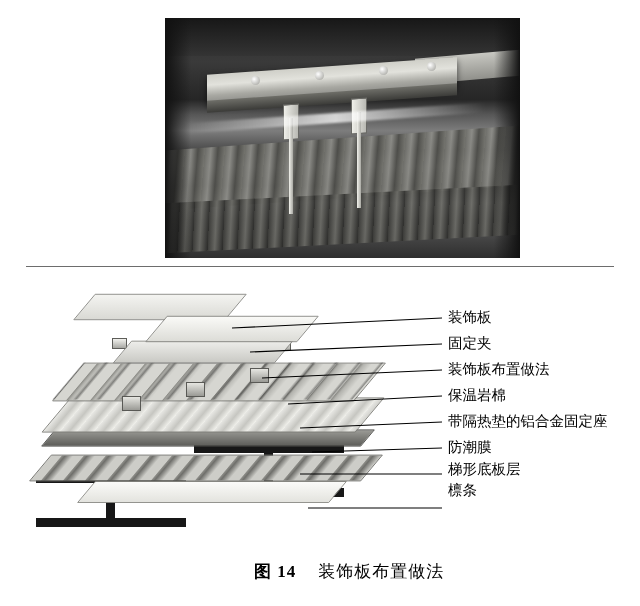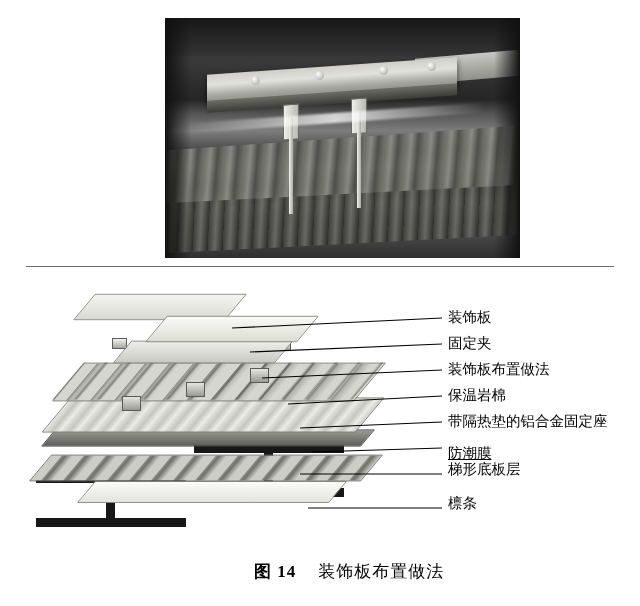--- a/index.html
+++ b/index.html
@@ -276,22 +276,22 @@
       <line x1="308" y1="508" x2="442" y2="508"></line>
     </g>
   </svg>
 
   <div class="labels">
     <div class="label" style="top:8px;">装饰板</div>
     <div class="label" style="top:34px;">固定夹</div>
     <div class="label" style="top:60px;">装饰板布置做法</div>
     <div class="label" style="top:86px;">保温岩棉</div>
     <div class="label" style="top:112px;">带隔热垫的铝合金固定座</div>
-    <div class="label" style="top:144px;text-decoration:underline;">防潮膜</div>
+    <div class="label" style="top:138px;">防潮膜</div>
     <div class="label" style="top:160px;">梯形底板层</div>
-    <div class="label" style="top:194px;">檩条</div>
+    <div class="label" style="top:181px;">檩条</div>
   </div>
 
   <div class="caption">
     <b>图 14</b><span class="cap-gap"></span><span>装饰板布置做法</span>
   </div>
 
 </div>
 
 </body></html>

